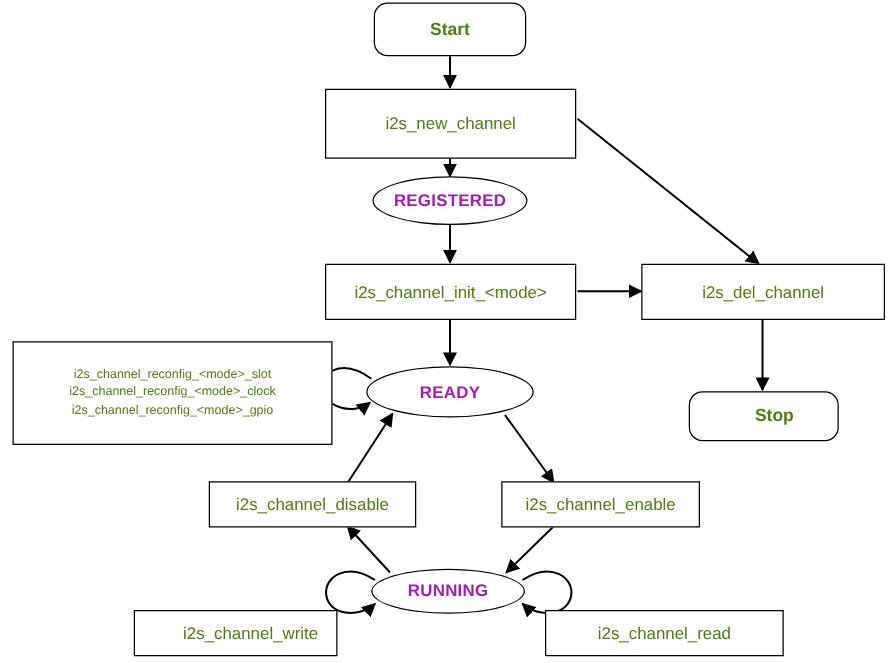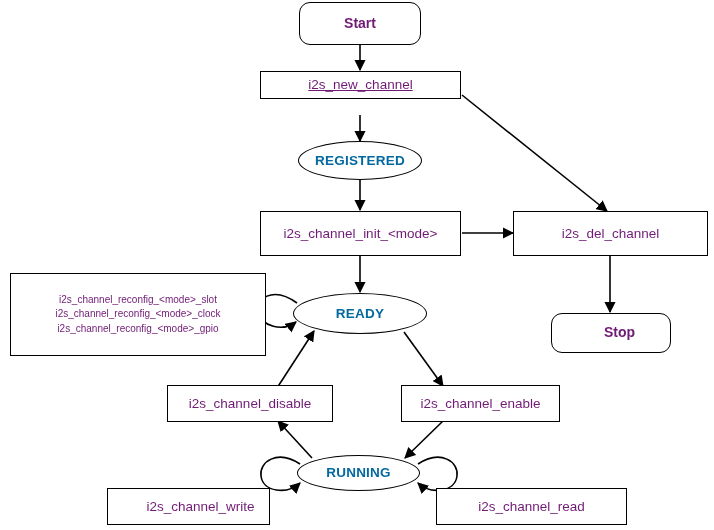--- a/index.html
+++ b/index.html
@@ -26,38 +26,38 @@
     pointer-events: none;
   }
   .node {
     position: absolute;
     box-sizing: border-box;
     display: flex;
     align-items: center;
     justify-content: center;
     text-align: center;
     background: #ffffff;
-    color: #701a75;
+    color: #4d7c0f;
     font-size: 13.5px;
     line-height: 1.28;
     z-index: 2;
   }
   .node.rect {
     border: 1.6px solid #000000;
   }
   .node.terminal {
     border: 1.6px solid #000000;
     border-radius: 11px;
     font-weight: bold;
     font-size: 14px;
   }
   .node.state {
     border: 1.6px solid #000000;
     border-radius: 50%;
-    color: #0369a1;
+    color: #a21caf;
     font-weight: bold;
     font-size: 13.5px;
     letter-spacing: 0.2px;
   }
   .node.multiline {
     flex-direction: column;
     justify-content: center;
     font-size: 10px;
     line-height: 1.42;
   }
@@ -106,21 +106,21 @@
       <path d="M 300 464 C 277 449 259 462 261 476 C 263 492 287 495 300 483"></path>
 
       <path d="M 418 464 C 441 449 459 462 457 476 C 455 492 431 495 418 483"></path>
     </g>
   </svg>
 
   <div class="node terminal" style="left:299px; top:2px; width:122px; height:43px;">
     <span>Start</span>
   </div>
 
-  <div class="node rect" style="left:260px; top:71px; width:201px; height:28px;text-decoration:underline;">
+  <div class="node rect" style="left:260px; top:71px; width:201px; height:56px;">
     <span>i2s_new_channel</span>
   </div>
 
   <div class="node state" style="left:298px; top:141px; width:124px; height:39px;">
     <span>REGISTERED</span>
   </div>
 
   <div class="node rect" style="left:260px; top:211px; width:201px; height:45px;">
     <span>i2s_channel_init_&lt;mode&gt;</span>
   </div>

